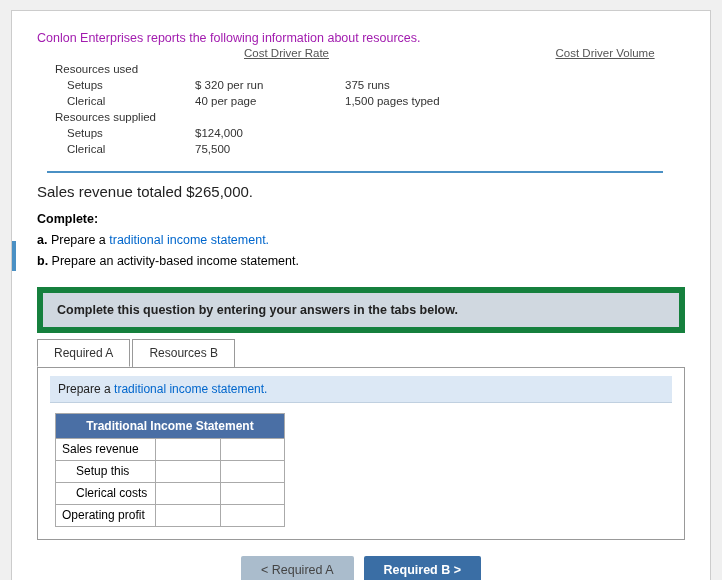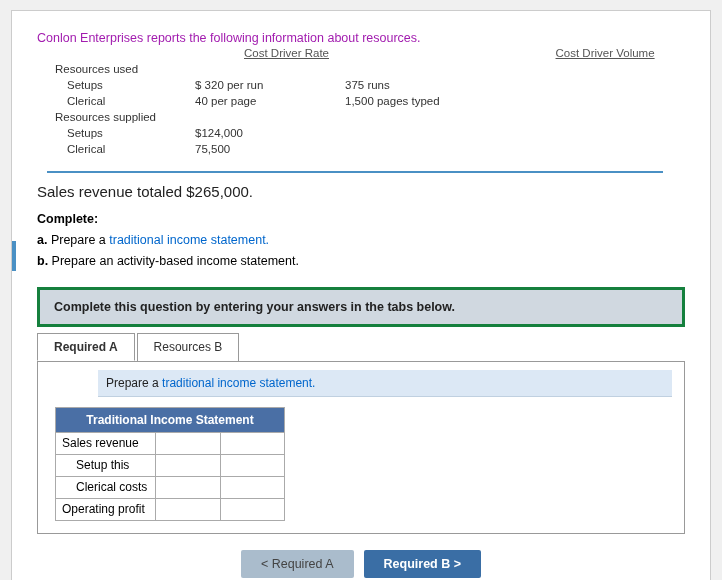--- a/index.html
+++ b/index.html
@@ -62,21 +62,21 @@
       font-size: 12.5px;
       margin-bottom: 14px;
       line-height: 1.7;
     }
     .required-items a, .required-items span.link {
       color: #0066cc;
       text-decoration: none;
     }
     .complete-box {
       background: #d0d8e0;
-      border: 3px solid #15803d;
+      border: 6px solid #15803d;
       padding: 10px 14px;
       font-size: 12.5px;
       font-weight: bold;
       color: #222;
       margin-bottom: 0;
     }
     .tabs-row {
       display: flex;
       margin-top: 0;
       border-bottom: 1px solid #999;
@@ -88,36 +88,35 @@
       background: #ffffff;
       font-size: 12px;
       cursor: pointer;
       color: #333;
       margin-right: 2px;
       margin-top: 6px;
     }
     .tab.active {
       background: #ffffff;
       border-bottom: 1px solid #fff;
-      font-weight: bold;
+      font-weight: normal;
     }
     .tab-content {
       border: 1px solid #999;
       border-top: none;
       padding: 8px 12px 12px 12px;
       background: #ffffff;
     }
     .prepare-label {
       background: #dce8f5;
       padding: 6px 8px;
       font-size: 12px;
       color: #222;
       margin-bottom: 10px;
       border-bottom: 1px solid #c0d0e0;
-      margin-left: 48px;
     }
     .prepare-label span.link {
       color: #0066cc;
     }
     .income-statement-table {
       border-collapse: collapse;
       width: 230px;
       font-size: 12px;
       margin-left: 5px;
     }

